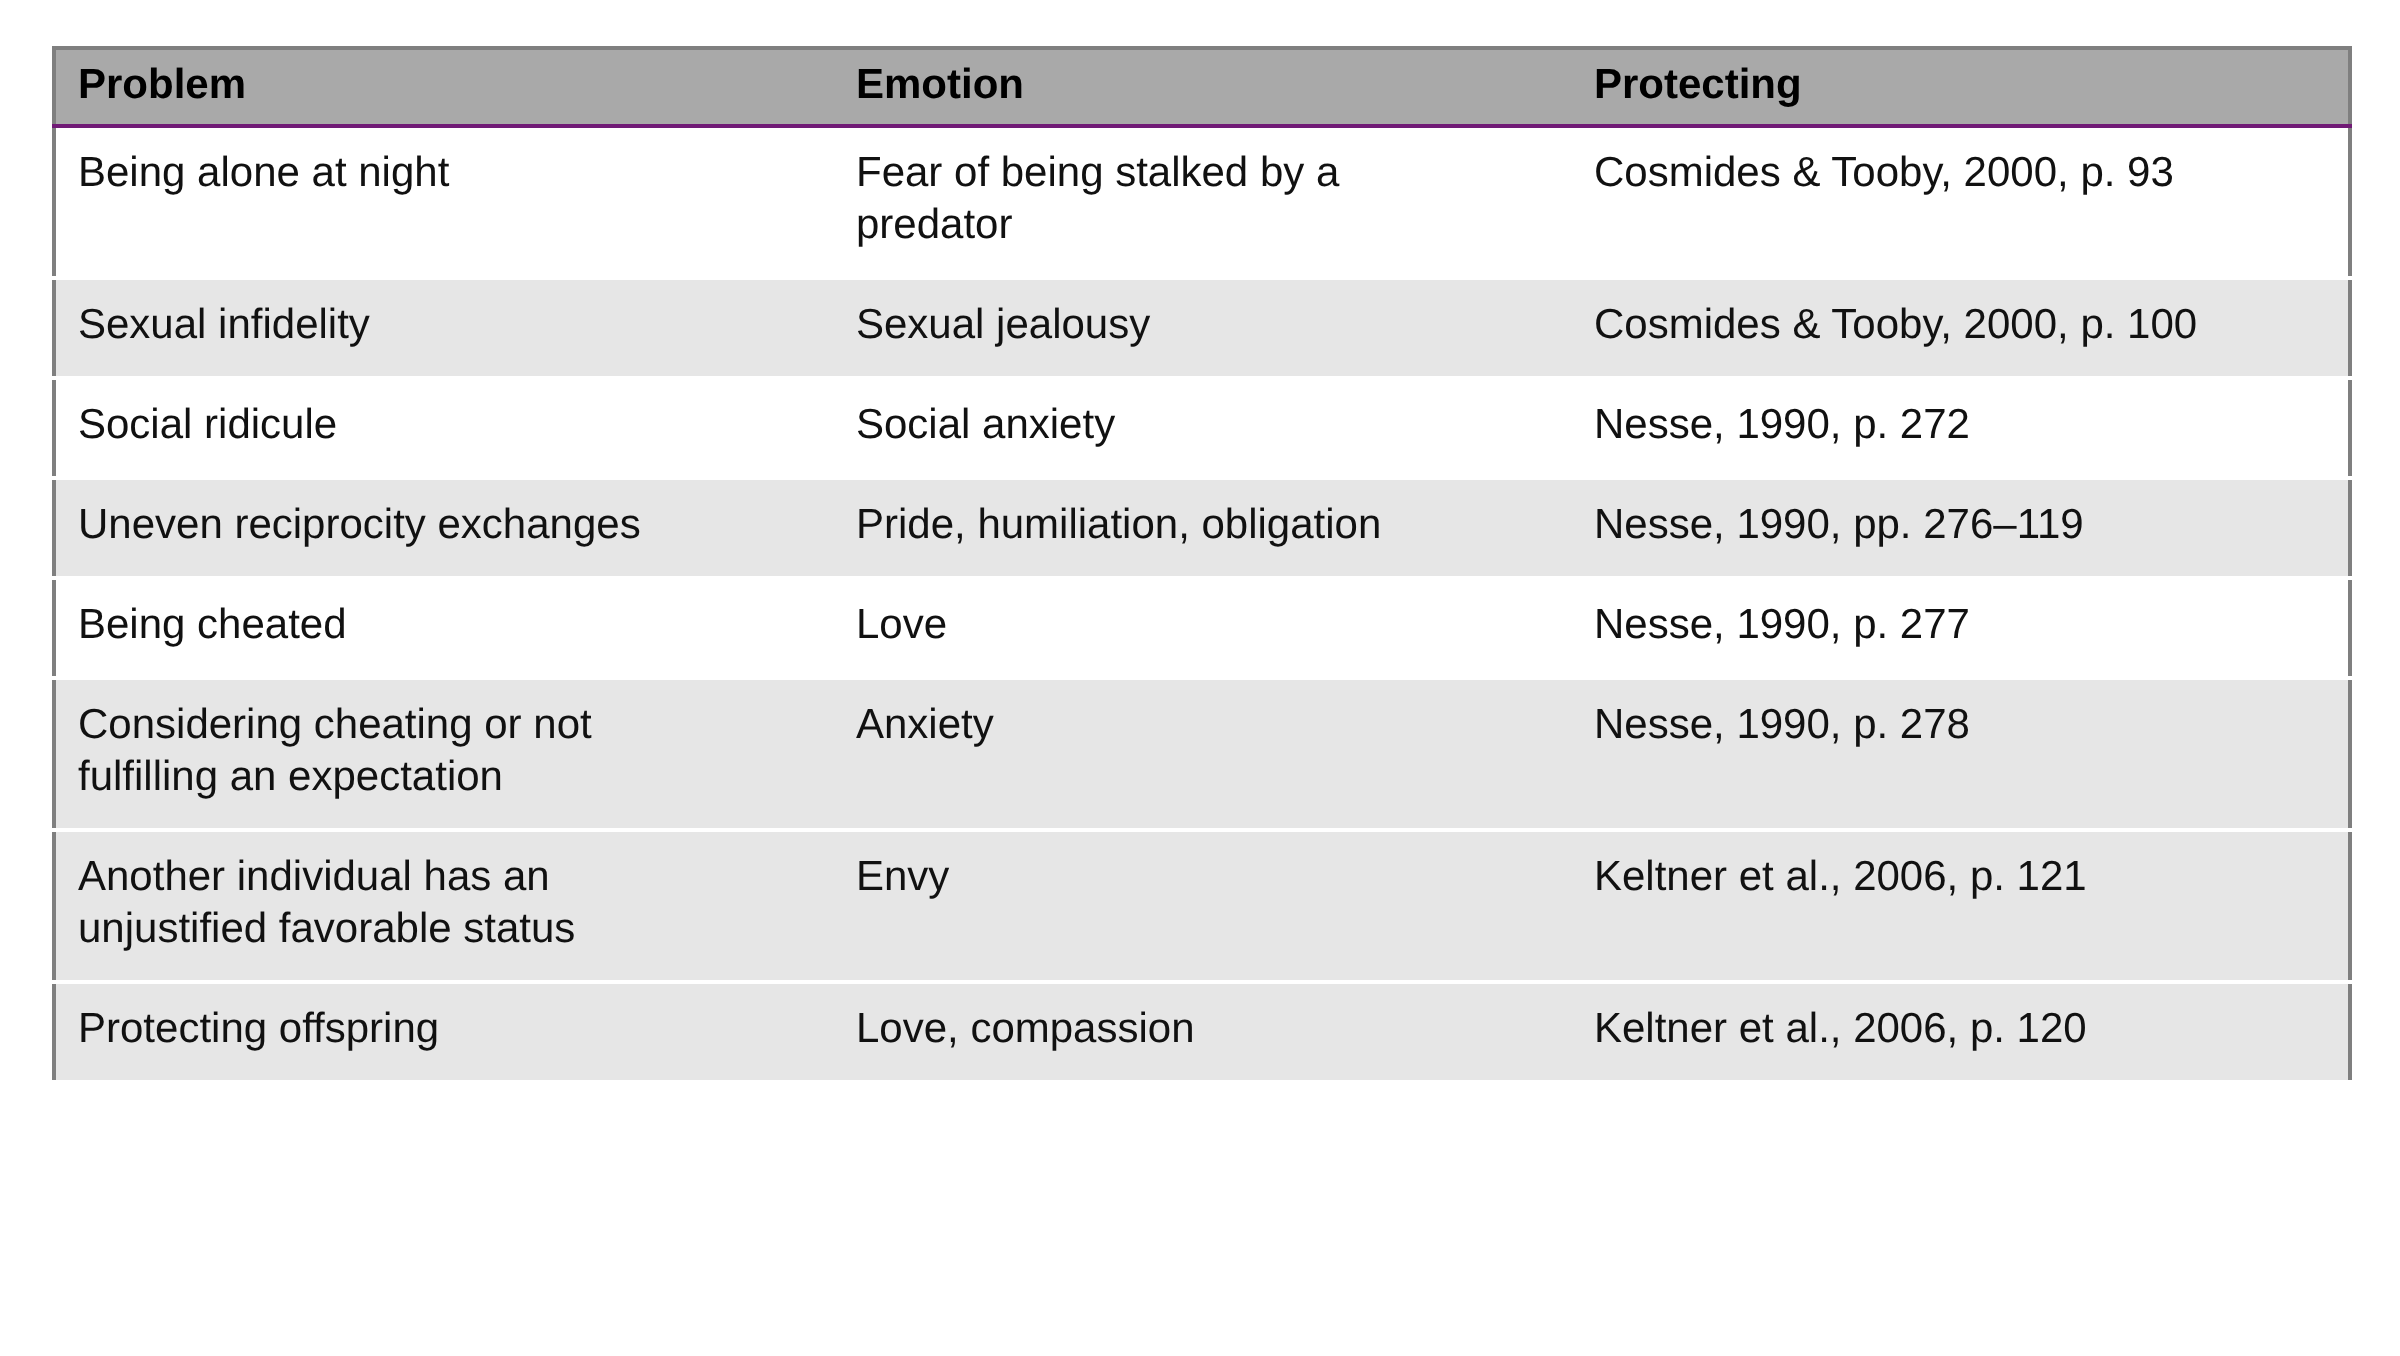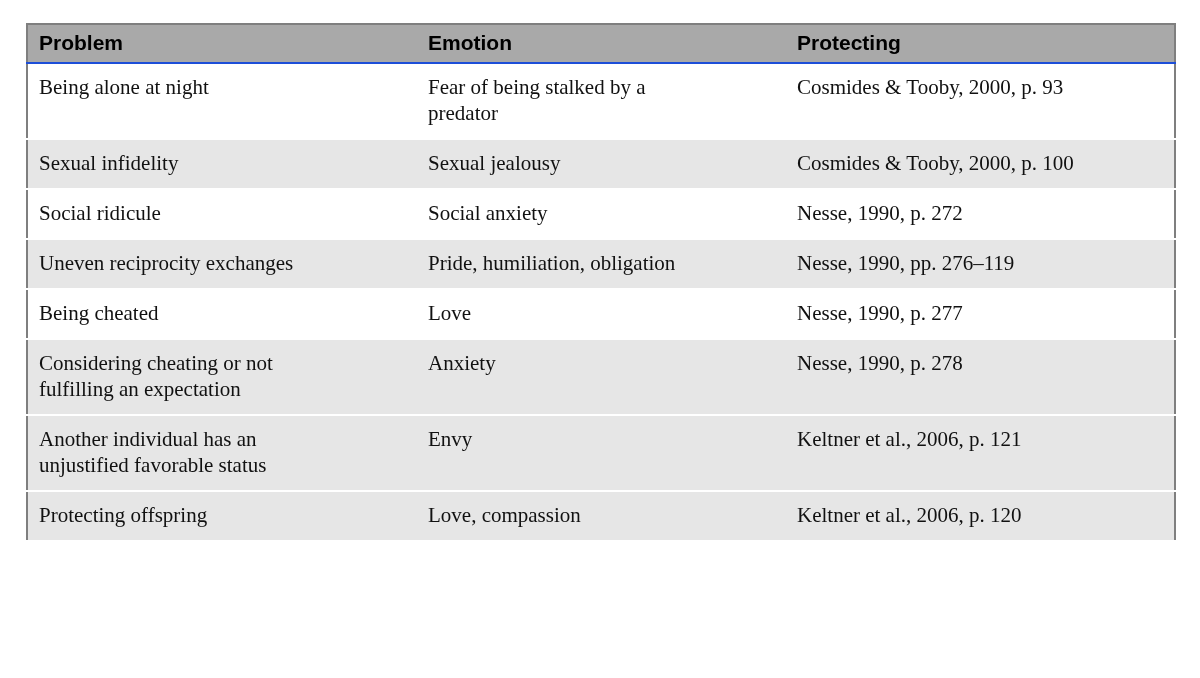--- a/index.html
+++ b/index.html
@@ -27,28 +27,27 @@
   table.ref-table col.col-problem  { width: 390px; }
   table.ref-table col.col-emotion  { width: 369px; }
   table.ref-table col.col-reference{ width: 389px; }
   thead th {
     background: #a9a9a9;
     color: #000000;
     font-weight: bold;
     text-align: left;
     vertical-align: middle;
     padding: 5px 11px 6px 11px;
-    border-bottom: 2px solid #1d4ed8;
+    border-bottom: 2px solid #701a75;
   }
   tbody td {
     vertical-align: top;
     padding: 10px 11px 12px 11px;
     white-space: pre-line;
     background: #ffffff;
-    font-family: Liberation Serif, serif;
   }
   tbody tr { border-bottom: 2px solid #ffffff; }
   tbody tr.alt td { background: #e6e6e6; }
 </style>
 </head>
 <body>
 
 <div class="page">
   <table class="ref-table">
     <colgroup>

